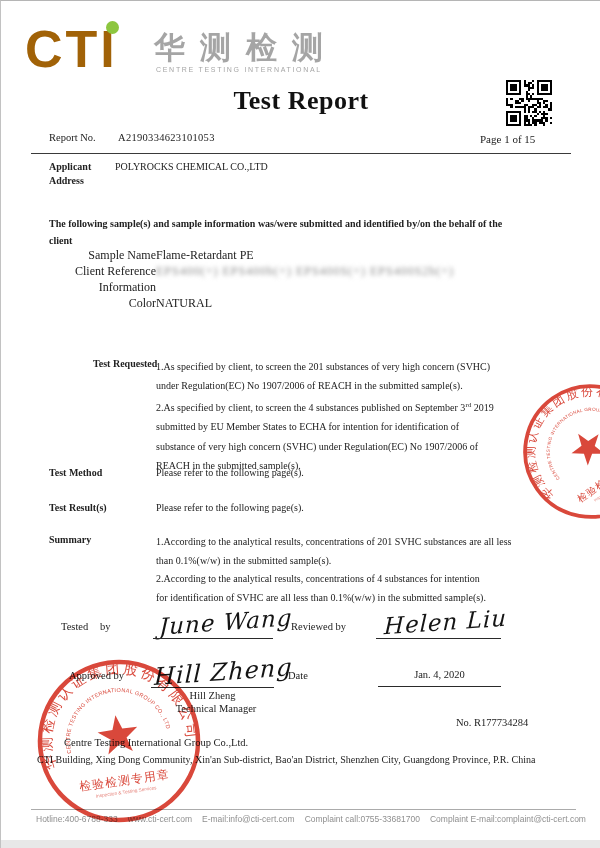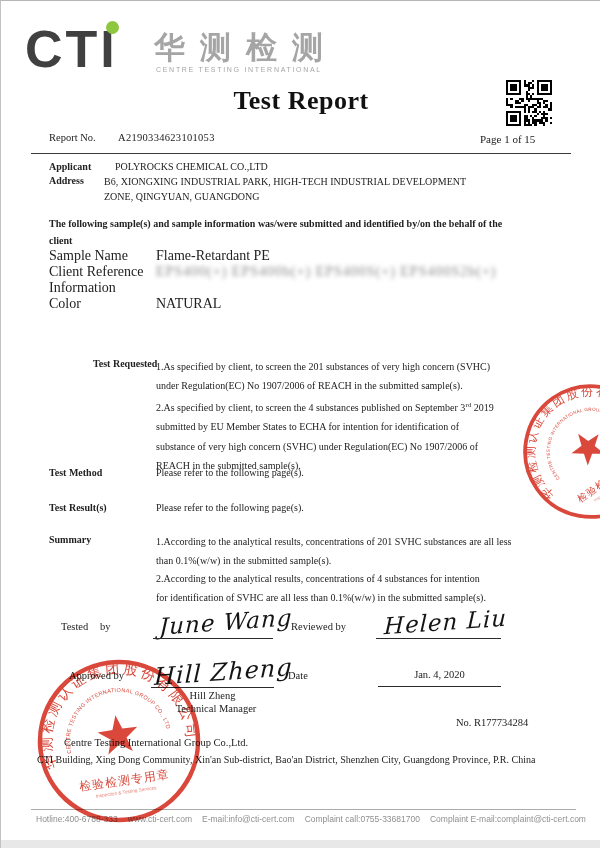--- a/index.html
+++ b/index.html
@@ -3,42 +3,42 @@
 <meta charset="utf-8">
 <style>
   html,body{margin:0;padding:0;background:#fff;}
   .page{position:relative;width:600px;height:848px;background:#fff;overflow:hidden;
         font-family:"Liberation Serif",serif;color:#222;
         border-top:1px solid #b5b5b5;border-left:1px solid #c2c2c2;box-sizing:border-box;}
   .abs{position:absolute;}
 
   
   .logo-cti{left:24px;top:22px;font-family:"Liberation Sans",sans-serif;font-weight:800;
-            font-size:52px;line-height:52px;color:#404040;letter-spacing:3px;}
+            font-size:52px;line-height:52px;color:#a16207;letter-spacing:3px;}
   .logo-dot{left:105px;top:20px;width:13px;height:13px;border-radius:50%;background:#8dc63f;}
   .logo-cn{left:153px;top:30px;font-size:31px;line-height:34px;color:#a5a5a5;letter-spacing:15px;
            font-family:"Liberation Sans",sans-serif;font-weight:700;white-space:nowrap;}
   .logo-sub{left:155px;top:65px;font-size:7px;color:#a5a5a5;letter-spacing:1.7px;
             font-family:"Liberation Sans",sans-serif;white-space:nowrap;}
 
   .title{left:0;top:85px;width:600px;text-align:center;font-size:26px;font-weight:bold;letter-spacing:.5px;color:#111;}
   .qr{left:505px;top:79px;width:46px;height:46px;}
   .pgind{left:479px;top:132px;width:100px;font-size:11px;}
   .report-lbl{left:48px;top:131px;font-size:10.5px;}
   .report-val{left:117px;top:131px;font-size:10.5px;letter-spacing:.3px;}
   .hr1{left:30px;top:152px;width:540px;border-top:1.4px solid #3a3a3a;height:0;}
 
   .app-lbl{left:48px;top:160px;font-size:10px;font-weight:bold;}
   .app-val{left:114px;top:160px;font-size:10px;}
   .adr-lbl{left:48px;top:174px;font-size:10px;font-weight:bold;}
   .adr-val{left:103px;top:174px;font-size:10px;line-height:14.8px;white-space:pre-line;width:420px;}
 
   .intro{left:48px;top:215px;width:505px;font-size:10px;font-weight:bold;line-height:16.5px;white-space:pre-line;}
 
-  .info-table{left:48px;top:247px;width:500px;font-size:14px;}
+  .info-table{left:48px;top:247px;width:500px;font-size:12px;text-align:right;}
   .info-row{display:flex;height:16.1px;align-items:flex-start;}
   .info-row .l{width:107px;flex:none;}
   .blurred{filter:blur(2px);color:#8a8a8a;letter-spacing:1px;}
 
   .req-lbl{left:48px;top:357px;font-size:10px;font-weight:bold;margin-left:44px;}
   .req-val{left:155px;top:356px;width:352px;font-size:10px;line-height:19.3px;white-space:pre-line;}
   .req-val sup{font-size:7px;}
 
   .met-lbl{left:48px;top:466px;font-size:10px;font-weight:bold;}
   .met-val{left:155px;top:466px;font-size:10px;}
@@ -211,22 +211,20 @@
     </svg>
   <div class="abs pgind">Page 1 of 15</div>
 
   <div class="abs report-lbl">Report No.</div>
   <div class="abs report-val">A2190334623101053</div>
   <div class="abs hr1"></div>
 
   <div class="abs app-lbl">Applicant</div>
   <div class="abs app-val">POLYROCKS CHEMICAL CO.,LTD</div>
   <div class="abs adr-lbl">Address</div>
-  <div class="abs adr-val">B6, XIONGXING INDUSTRIAL PARK, HIGH-TECH INDUSTRIAL DEVELOPMENT
-ZONE, QINGYUAN, GUANGDONG</div>
 
   <div class="abs intro">The following sample(s) and sample information was/were submitted and identified by/on the behalf of the
 client</div>
 
   <div class="abs info-table">
     <div class="info-row">
       <span class="l">Sample Name</span>
       <span>Flame-Retardant PE</span>
     </div>
     <div class="info-row">

